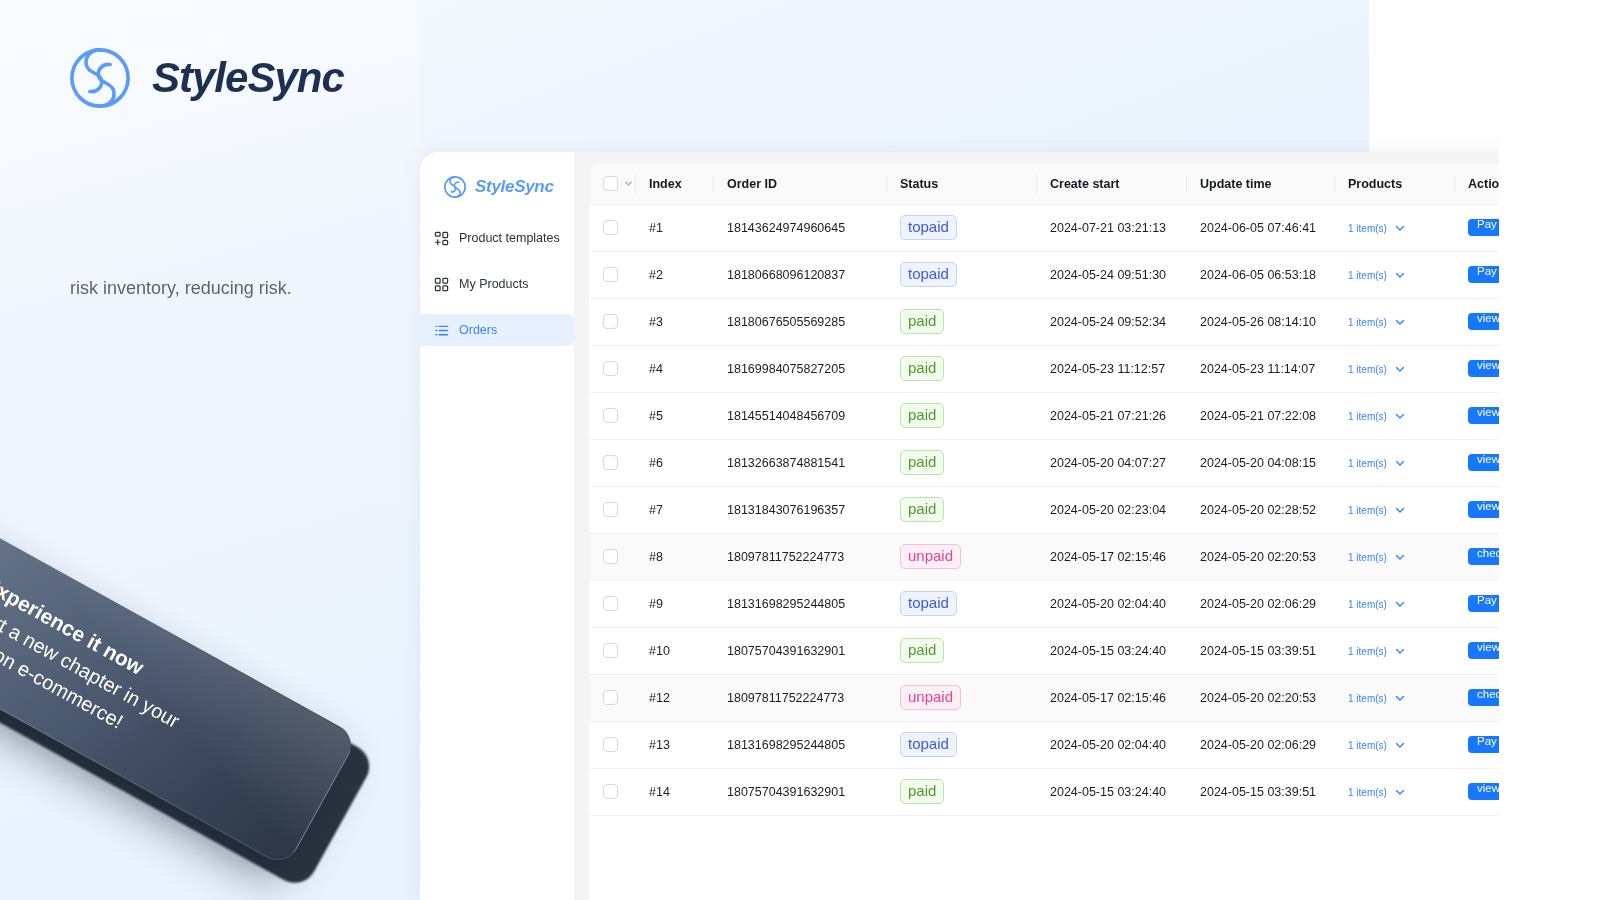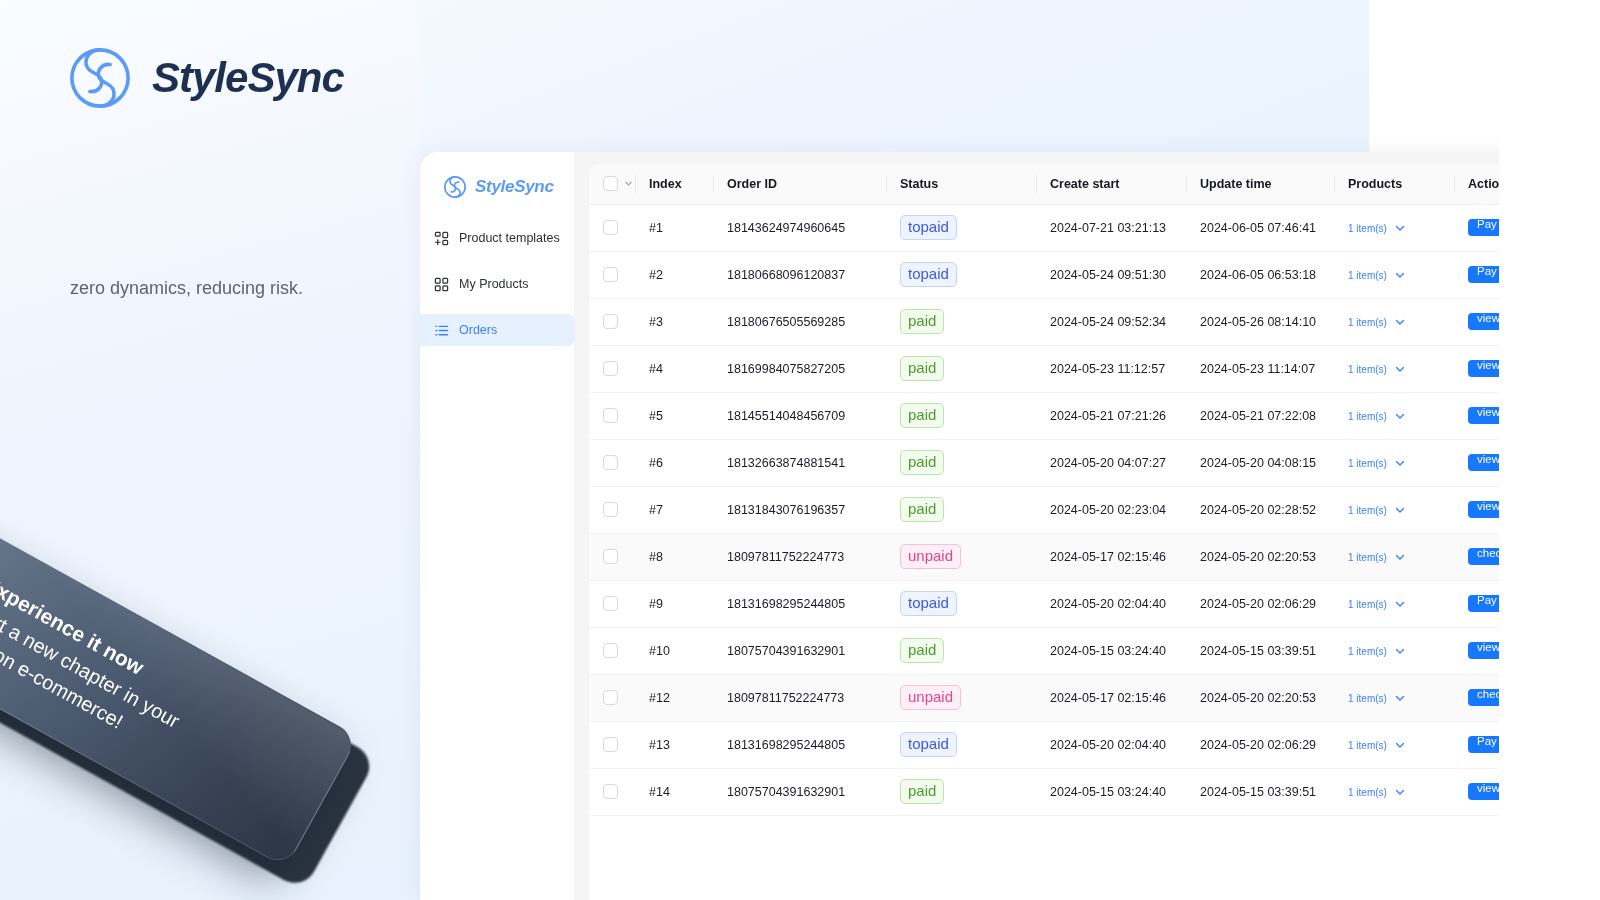--- a/index.html
+++ b/index.html
@@ -225,21 +225,21 @@
       <svg class="logo-mark" viewBox="0 0 64 64" fill="none" stroke="#5b9bf8" stroke-width="3.2">
         <circle cx="32" cy="32" r="25"></circle>
         <path d="M32 7c-9 0-14 7-12 14 2 7 11 6 13 12 2 6-3 12-10 11" stroke-linecap="round"></path>
         <path d="M32 57c9 0 14-7 12-14-2-7-11-6-13-12-2-6 3-12 10-11" stroke-linecap="round"></path>
       </svg>
     </span>
     <span class="wordmark">StyleSync</span>
   </div>
 
   <div id="marketing">
-    <div class="sub1">zero dynamics, reducing risk.</div>
+    <div class="sub1">risk inventory, reducing risk.</div>
   </div>
 
   <div id="tag-wrap">
 
     <div id="tag-shadow"></div>
     <div id="tag-card">
       <div class="sheen"></div>
 
       <div id="tag-text">
         <span class="t-bold">Experience it now</span>

